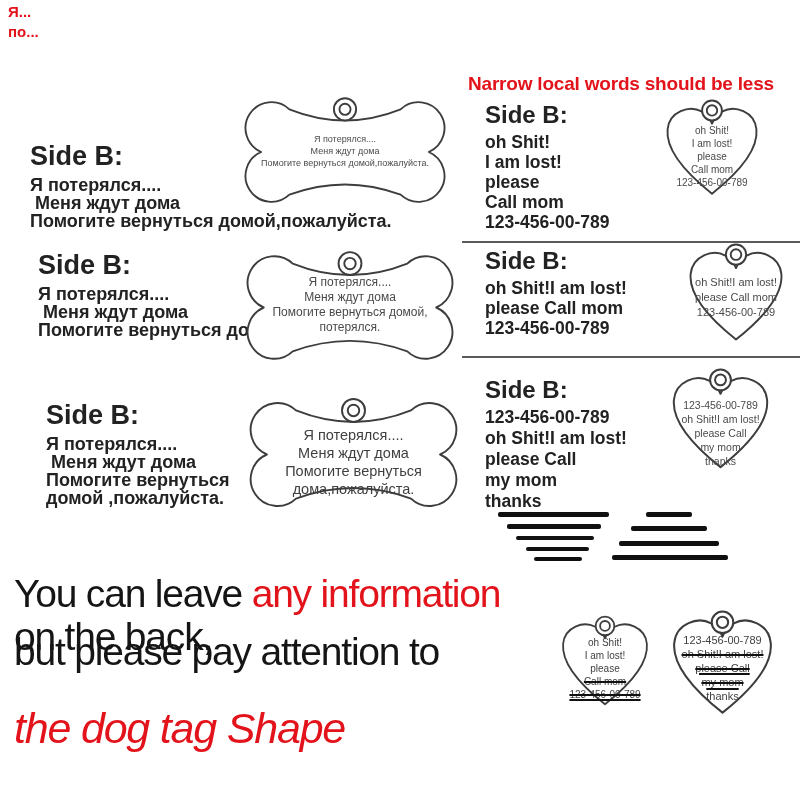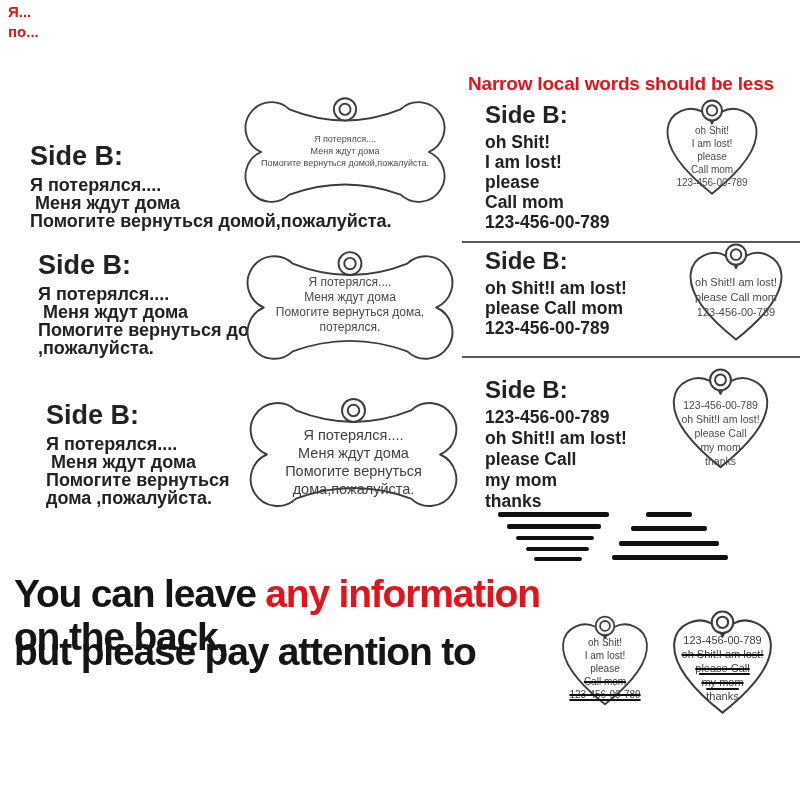--- a/index.html
+++ b/index.html
@@ -67,21 +67,21 @@
   .bL2{left:507px;top:524px;width:94px;}
   .bL3{left:516px;top:536px;width:78px;height:4px;}
   .bL4{left:526px;top:547px;width:63px;height:4px;}
   .bL5{left:534px;top:557px;width:48px;height:4px;}
   .bR1{left:646px;top:512px;width:46px;}
   .bR2{left:631px;top:526px;width:76px;}
   .bR3{left:619px;top:541px;width:100px;}
   .bR4{left:612px;top:555px;width:116px;}
 
   
-  .bt{left:14px;font-weight:bold;letter-spacing:-1.2px;white-space:nowrap;color:#151515;}
+  .bt{left:14px;font-weight:normal;letter-spacing:-1.2px;white-space:nowrap;color:#151515;}
   .bt1{top:572px;font-size:39px;}
   .bt2{top:615px;font-size:39px;}
   .bt3{top:630px;font-size:39px;}
   .bt4{top:704px;font-size:43px;font-style:italic;color:#e3131b;}
   .red{color:#e3131b;}
 </style>
 </head>
 <body>
 
 <div class="canvas">
@@ -111,43 +111,42 @@
       <div>Меня ждут дома</div>
       <div>Помогите вернуться домой,пожалуйста.</div>
     </div>
   </div>
 
   <div class="abs lblock lblock2">
     <div class="sideb-l">Side B:</div>
     <div class="lline">Я потерялся....</div>
     <div class="lline ind">Меня ждут дома</div>
     <div class="lline">Помогите вернуться домой</div>
-    <div class="lline">,пожалуйста.</div>
   </div>
 
   <div class="tag bone2">
     <svg viewBox="0 0 220 120">
       <path d="M 50 14 Q 110 38 170 14 A 28 28 0 1 1 200.4 60 A 28 28 0 1 1 170 106 Q 110 84 50 106 A 28 28 0 1 1 19.6 60 A 28 28 0 1 1 50 14 Z" fill="#ffffff" stroke="#3d3d3d" stroke-width="2" stroke-linejoin="round"></path>
       <circle cx="110" cy="14" r="12" fill="#ffffff" stroke="#3d3d3d" stroke-width="2"></circle>
       <circle cx="110" cy="14" r="6" fill="#ffffff" stroke="#3d3d3d" stroke-width="2"></circle>
     </svg>
     <div class="tag-text">
       <div>Я потерялся....</div>
       <div>Меня ждут дома</div>
-      <div>Помогите вернуться дома,</div>
+      <div>Помогите вернуться домой,</div>
       <div>потерялся.</div>
     </div>
   </div>
 
   <div class="abs lblock lblock3">
     <div class="sideb-l">Side B:</div>
     <div class="lline">Я потерялся....</div>
     <div class="lline ind">Меня ждут дома</div>
     <div class="lline">Помогите вернуться</div>
-    <div class="lline">дома ,пожалуйста.</div>
+    <div class="lline">домой ,пожалуйста.</div>
   </div>
 
   <div class="tag bone3">
     <svg viewBox="0 0 220 120">
       <path d="M 50 14 Q 110 38 170 14 A 28 28 0 1 1 200.4 60 A 28 28 0 1 1 170 106 Q 110 84 50 106 A 28 28 0 1 1 19.6 60 A 28 28 0 1 1 50 14 Z" fill="#ffffff" stroke="#3d3d3d" stroke-width="2" stroke-linejoin="round"></path>
       <circle cx="110" cy="14" r="12" fill="#ffffff" stroke="#3d3d3d" stroke-width="2"></circle>
       <circle cx="110" cy="14" r="6" fill="#ffffff" stroke="#3d3d3d" stroke-width="2"></circle>
     </svg>
     <div class="tag-text">
       <div>Я потерялся....</div>
@@ -237,20 +236,21 @@
   <div class="bar bR1"></div>
   <div class="bar bR2"></div>
   <div class="bar bR3"></div>
   <div class="bar bR4"></div>
 
   <div class="abs bt bt1">
     <span>You can leave </span><span class="red">any information</span>
   </div>
   <div class="abs bt bt2">on the back,</div>
   <div class="abs bt bt3">but please pay attention to</div>
+  <div class="abs bt bt4">the dog tag Shape</div>
 
   <div class="tag heartA">
     <svg viewBox="0 0 110 114">
       <path d="M 55 100 C 26 77 6 53 8 32 C 10 13 31 6 44 13 C 50 16 53 21 55 26 C 57 21 60 16 66 13 C 79 6 100 13 102 32 C 104 53 84 77 55 100 Z" fill="#ffffff" stroke="#3d3d3d" stroke-width="2" stroke-linejoin="round"></path>
       <circle cx="55" cy="12" r="10.5" fill="#ffffff" stroke="#3d3d3d" stroke-width="2"></circle>
       <circle cx="55" cy="12" r="5.5" fill="#ffffff" stroke="#3d3d3d" stroke-width="2"></circle>
     </svg>
     <div class="tag-text">
       <div>oh Shit!</div>
       <div>I am lost!</div>

